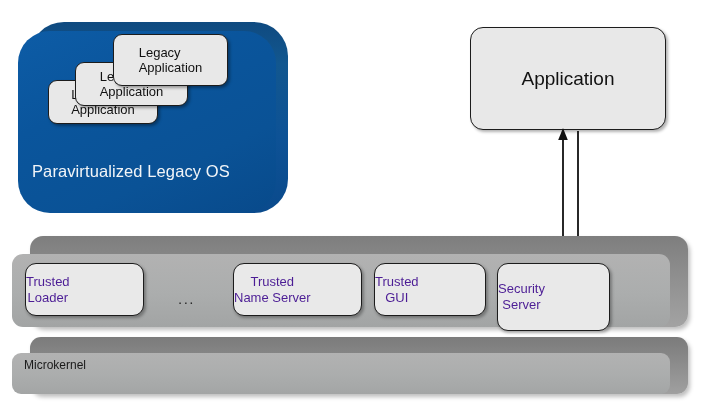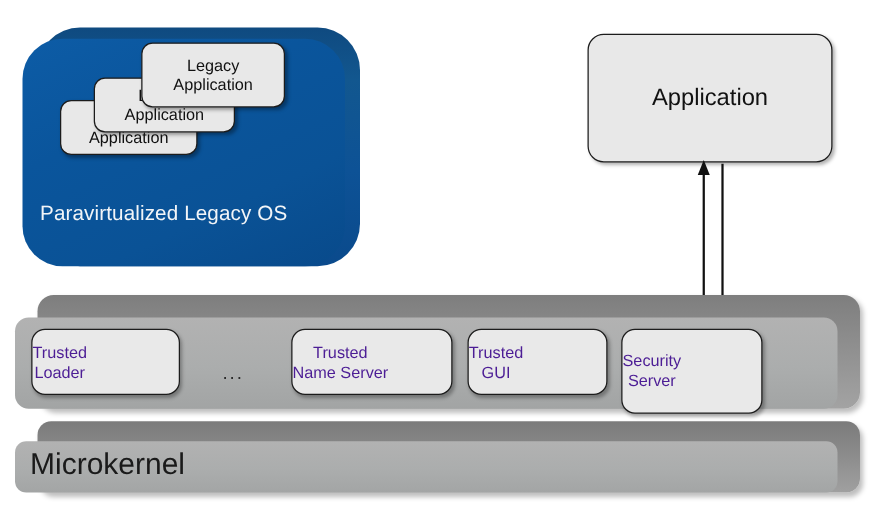--- a/index.html
+++ b/index.html
@@ -57,21 +57,20 @@
   
   .app-box {
     position: absolute;
     background: #e8e8e8;
     border: 1.6px solid #1c1c1c;
     border-radius: 9px;
     box-sizing: border-box;
     color: #111111;
     font-size: 13px;
     line-height: 15.5px;
-    text-align: center;
     display: flex;
     align-items: center;
     justify-content: center;
     box-shadow: 2px 2px 3px rgba(0,0,0,0.34);
   }
   .app-1 { left: 48px;  top: 80px;  width: 110px; height: 44px; z-index: 3; }
   .app-2 { left: 75px;  top: 62px;  width: 113px; height: 44px; z-index: 4; }
   .app-3 { left: 113px; top: 34px;  width: 115px; height: 52px; z-index: 5; }
   .app-text { display: block; }
 
@@ -143,21 +142,21 @@
     left: 0px; top: 16px; width: 658px; height: 41px;
     border-radius: 9px;
     background: linear-gradient(180deg, #b2b2b2 0%, #abadad 55%, #a3a5a5 100%);
   }
 
   .kernel-label {
     position: absolute;
     left: 24px;
     top: 358px;
     color: #1a1a1a;
-    font-size: 24px;
+    font-size: 12px;
     white-space: nowrap;
   }
 
   
   .svc-box {
     position: absolute;
     background: #e9e9e9;
     border: 1.6px solid #1c1c1c;
     border-radius: 11px;
     box-sizing: border-box;

